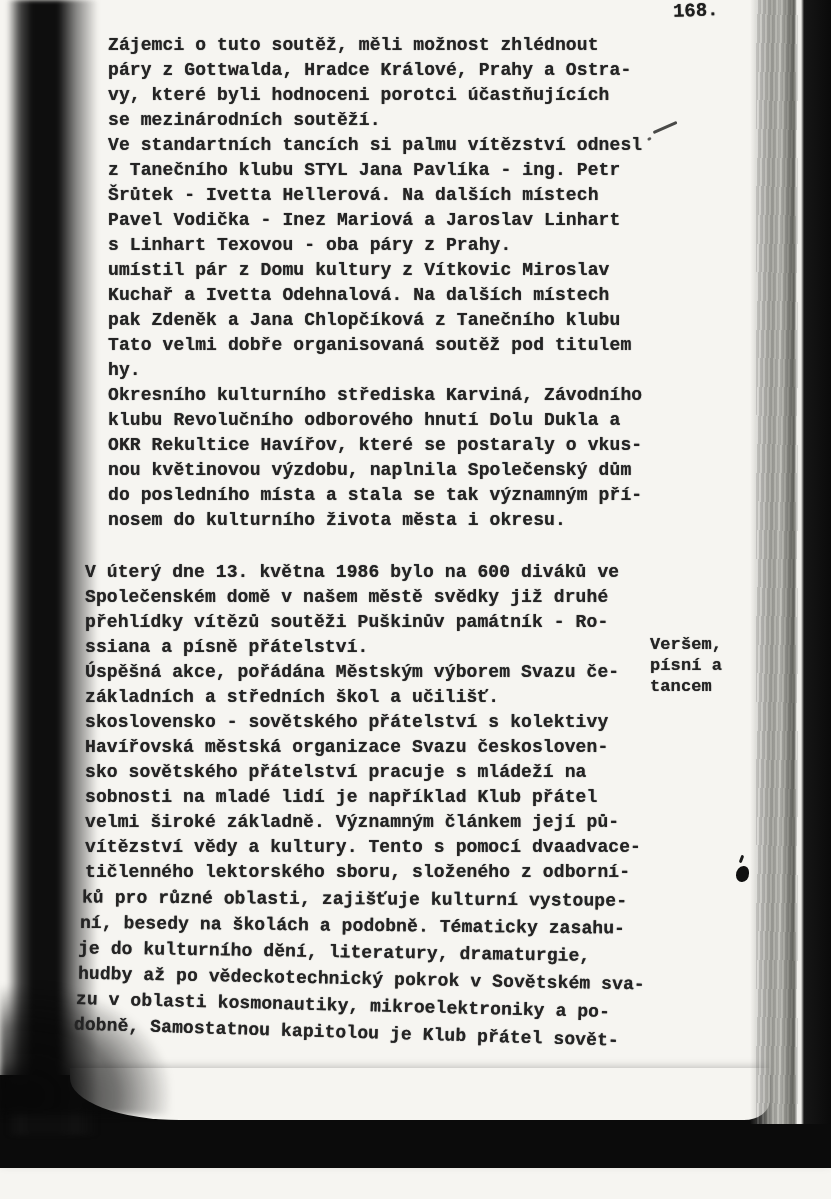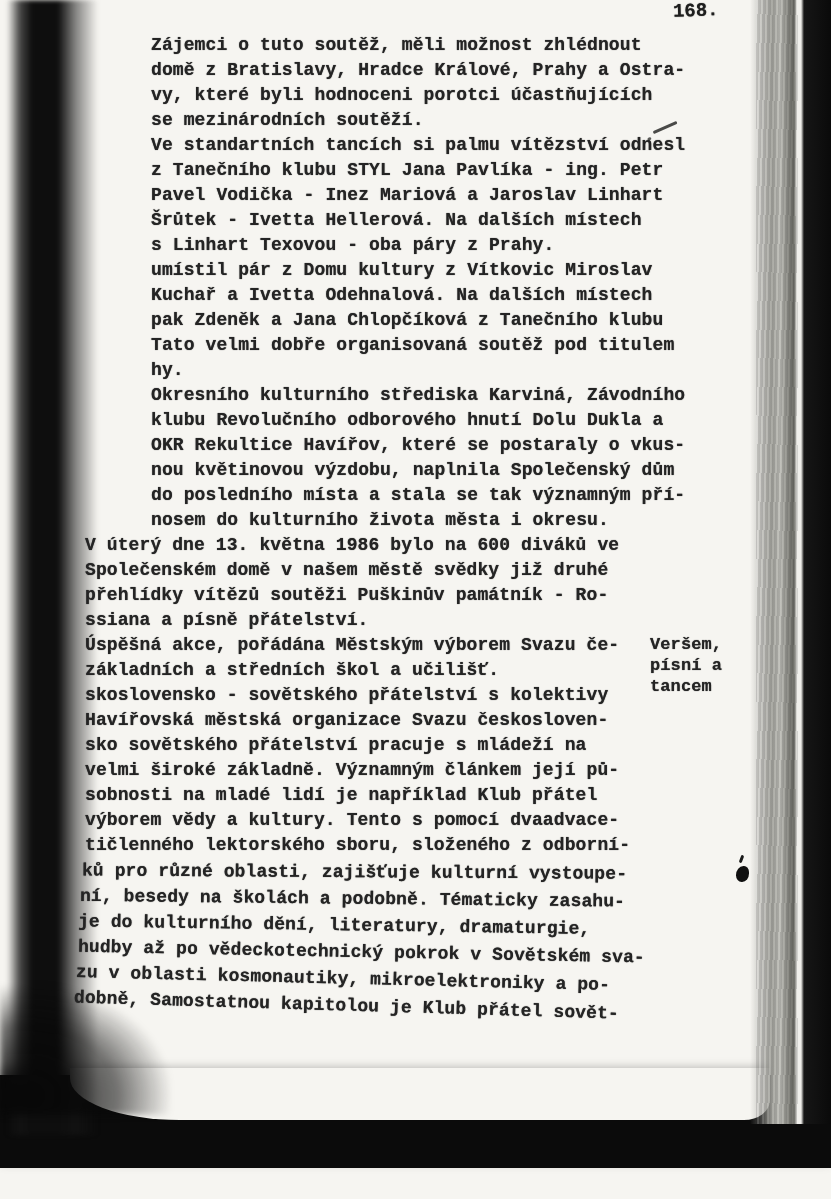--- a/index.html
+++ b/index.html
@@ -39,22 +39,22 @@
     transform:rotate(-24deg);border-radius:2px;}
   .pen-mark::before{content:"";position:absolute;left:-8px;top:4px;width:4px;height:3px;background:#5a5a58;border-radius:50%;}
 
   
   .page-number{position:absolute;left:673px;top:0px;z-index:5;
     font:700 19px/22px "Liberation Mono",monospace;color:#1e1e1e;transform:rotate(-2deg);
     text-shadow:0 0 1px rgba(20,20,20,.75);}
   .body-text{position:absolute;left:0;top:33px;z-index:5;}
   .ln{white-space:pre;font:700 18px/25px "Liberation Mono",monospace;color:#242424;
     letter-spacing:.1px;text-shadow:0 0 1px rgba(25,25,25,.8);}
-  .b1 .ln{padding-left:108px;margin-left:43px;}
-  .b2{margin-top:0;}
+  .b1 .ln{padding-left:108px;}
+  .b2{margin-top:27px;}
   .b2 .ln{padding-left:85px;}
   .ln{transform-origin:0 50%;}
   .t1{margin-left:-3px;transform:rotate(.35deg);}
   .t2{margin-left:-5px;transform:rotate(.6deg);}
   .t3{margin-left:-7px;transform:rotate(.85deg);}
   .t4{margin-left:-7px;transform:rotate(1.1deg);}
   .t5{margin-left:-9px;transform:rotate(1.4deg);}
   .t6{margin-left:-11px;transform:rotate(1.7deg);}
   .margin-note{position:absolute;left:650px;top:634px;z-index:5;}
   .margin-note .ln{font:700 17px/21px "Liberation Mono",monospace;padding-left:0;}
@@ -70,27 +70,27 @@
   <div class="gutter-band"></div>
   <div class="gutter-bulge"></div>
   <div class="ink-blot"></div>
   <div class="pen-mark"></div>
 
   <div class="page-number">168.</div>
 
   <div class="body-text">
     <div class="b1">
       <div class="ln">Zájemci o tuto soutěž, měli možnost zhlédnout</div>
-      <div class="ln">domě z Bratislavy, Hradce Králové, Prahy a Ostra-</div>
+      <div class="ln">páry z Gottwalda, Hradce Králové, Prahy a Ostra-</div>
       <div class="ln">vy, které byli hodnoceni porotci účastňujících</div>
       <div class="ln">se mezinárodních soutěží.</div>
       <div class="ln">Ve standartních tancích si palmu vítězství odnesl</div>
       <div class="ln">z Tanečního klubu STYL Jana Pavlíka - ing. Petr</div>
+      <div class="ln">Šrůtek - Ivetta Hellerová. Na dalších místech</div>
       <div class="ln">Pavel Vodička - Inez Mariová a Jaroslav Linhart</div>
-      <div class="ln">Šrůtek - Ivetta Hellerová. Na dalších místech</div>
       <div class="ln">s Linhart Texovou - oba páry z Prahy.</div>
       <div class="ln">umístil pár z Domu kultury z Vítkovic Miroslav</div>
       <div class="ln">Kuchař a Ivetta Odehnalová. Na dalších místech</div>
       <div class="ln">pak Zdeněk a Jana Chlopčíková z Tanečního klubu</div>
       <div class="ln">Tato velmi dobře organisovaná soutěž pod titulem</div>
       <div class="ln">hy.</div>
       <div class="ln">Okresního kulturního střediska Karviná, Závodního</div>
       <div class="ln">klubu Revolučního odborového hnutí Dolu Dukla a</div>
       <div class="ln">OKR Rekultice Havířov, které se postaraly o vkus-</div>
       <div class="ln">nou květinovou výzdobu, naplnila Společenský dům</div>
@@ -100,23 +100,23 @@
     <div class="b2">
       <div class="ln">V úterý dne 13. května 1986 bylo na 600 diváků ve</div>
       <div class="ln">Společenském domě v našem městě svědky již druhé</div>
       <div class="ln">přehlídky vítězů soutěži Puškinův památník - Ro-</div>
       <div class="ln">ssiana a písně přátelství.</div>
       <div class="ln">Úspěšná akce, pořádána Městským výborem Svazu če-</div>
       <div class="ln">základních a středních škol a učilišť.</div>
       <div class="ln">skoslovensko - sovětského přátelství s kolektivy</div>
       <div class="ln">Havířovská městská organizace Svazu českosloven-</div>
       <div class="ln">sko sovětského přátelství pracuje s mládeží na</div>
+      <div class="ln">sobnosti na mladé lidí je například Klub přátel</div>
       <div class="ln">velmi široké základně. Významným článkem její pů-</div>
-      <div class="ln">sobnosti na mladé lidí je například Klub přátel</div>
-      <div class="ln">výborem vědy a kultury. Tento s pomocí dvaadvace-</div>
+      <div class="ln">vítězství vědy a kultury. Tento s pomocí dvaadvace-</div>
       <div class="ln">tičlenného lektorského sboru, složeného z odborní-</div>
       <div class="ln t1">ků pro různé oblasti, zajišťuje kulturní vystoupe-</div>
       <div class="ln t2">ní, besedy na školách a podobně. Tématicky zasahu-</div>
       <div class="ln t3">je do kulturního dění, literatury, dramaturgie,</div>
       <div class="ln t4">hudby až po vědeckotechnický pokrok v Sovětském sva-</div>
       <div class="ln t5">zu v oblasti kosmonautiky, mikroelektroniky a po-</div>
       <div class="ln t6">dobně, Samostatnou kapitolou je Klub přátel sovět-</div>
     </div>
   </div>
 

